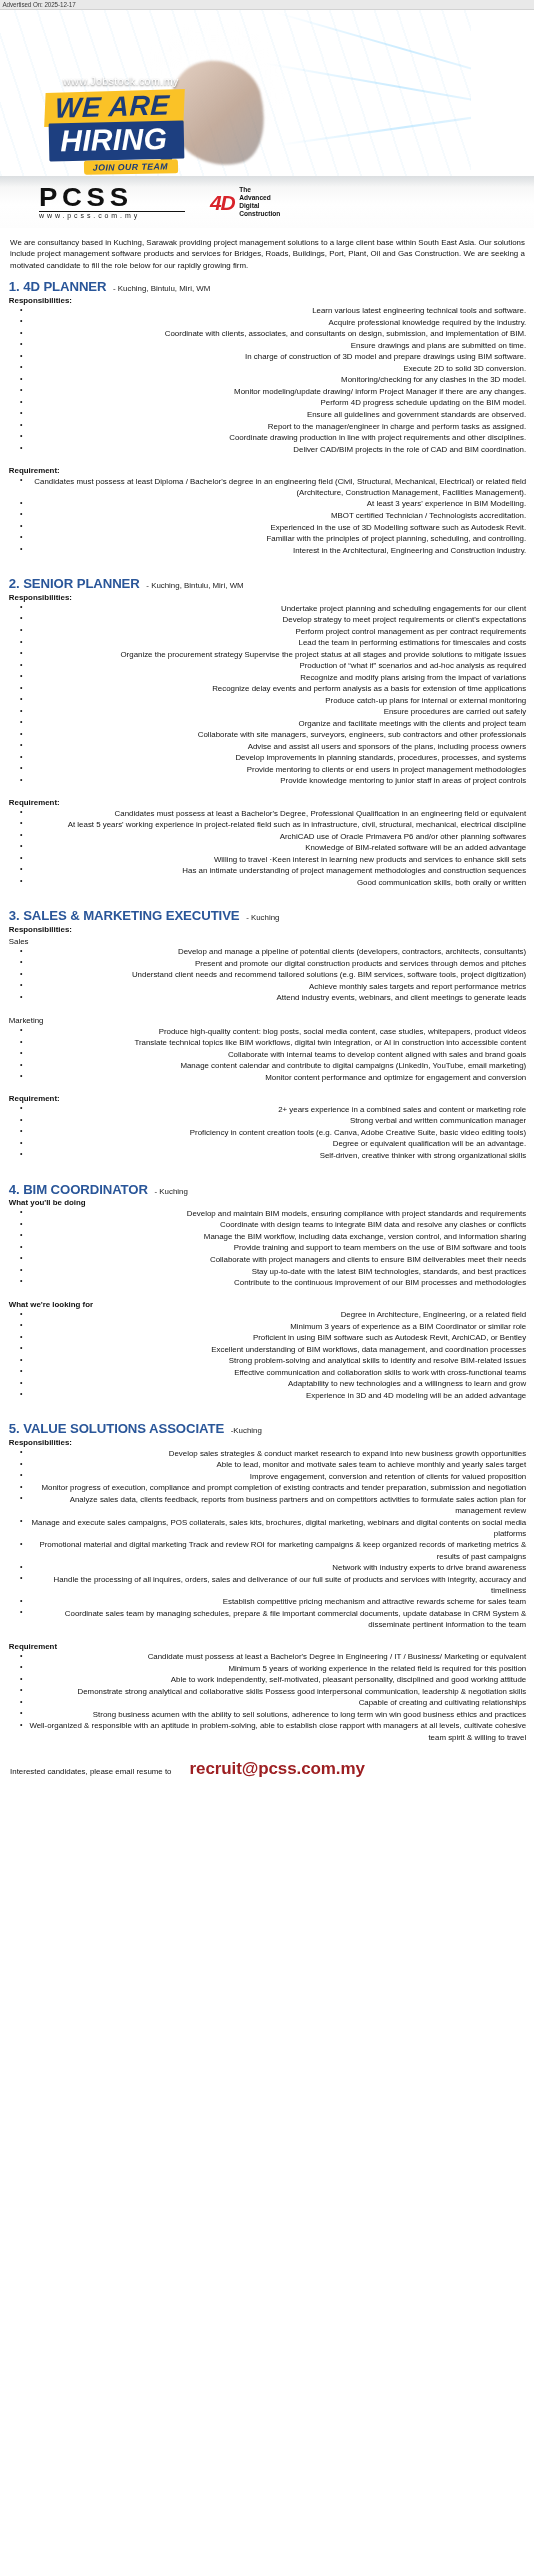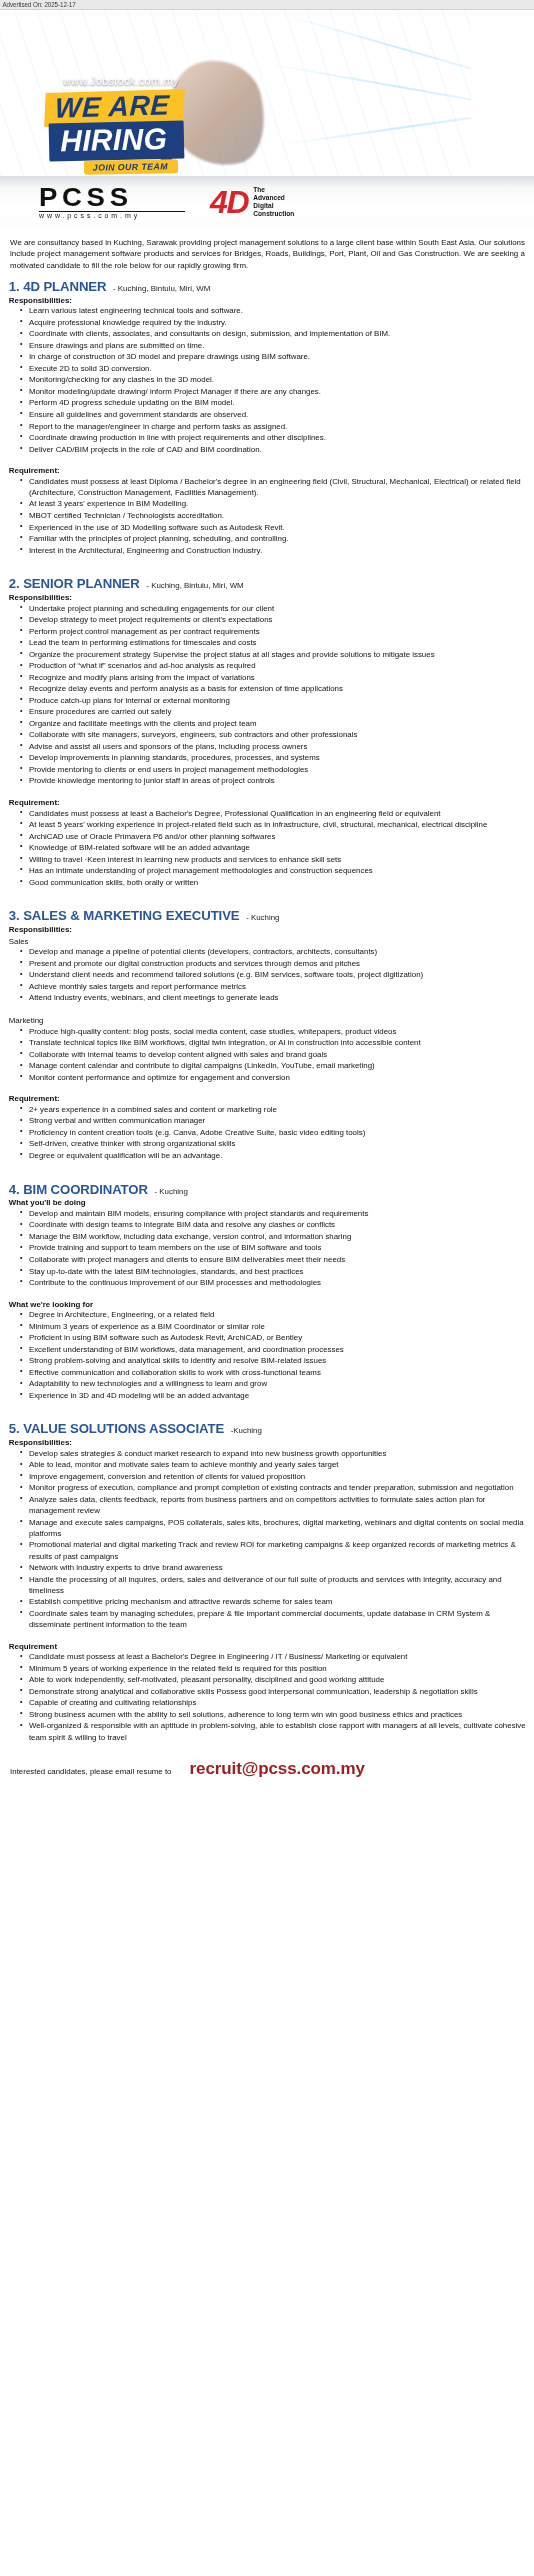--- a/index.html
+++ b/index.html
@@ -172,21 +172,21 @@
     color: #1a1a1a;
     font-family: "Liberation Sans", sans-serif;
   }
   .fourd-block {
     position: relative; z-index: 2;
     display: flex; align-items: center;
     margin-left: 25px;
   }
   .fourd {
     color: #d8232a;
-    font-size: 32px;
+    font-size: 21px;
     font-weight: bold;
     font-style: italic;
     letter-spacing: -1.3px;
     line-height: 1;
     font-family: "Liberation Sans", sans-serif;
     text-align: right;
   }
   .fourd-tag {
     margin-left: 5px;
     font-size: 6.6px;
@@ -232,20 +232,21 @@
   }
   .plain-line {
     font-size: 7.9px;
     margin: 2.5px 0 0.6px 0;
     color: #111;
   }
   ul.bullets {
     list-style: none;
     margin: 0 0 1.3px 0;
     padding: 0 0 0 11.3px;
+    text-align: right;
   }
   ul.bullets li {
     position: relative;
     font-size: 7.9px;
     line-height: 1.42;
     padding-left: 8.8px;
     margin: 0 0 0.3px 0;
     color: #121212;
   }
   ul.bullets li:before {
@@ -407,22 +408,22 @@
         <li>Collaborate with internal teams to develop content aligned with sales and brand goals</li>
         <li>Manage content calendar and contribute to digital campaigns (LinkedIn, YouTube, email marketing)</li>
         <li>Monitor content performance and optimize for engagement and conversion</li>
       </ul>
       <div class="gap"></div>
       <div class="sub-head">Requirement:</div>
       <ul class="bullets">
         <li>2+ years experience in a combined sales and content or marketing role</li>
         <li>Strong verbal and written communication manager</li>
         <li>Proficiency in content creation tools (e.g. Canva, Adobe Creative Suite, basic video editing tools)</li>
+        <li>Degree or equivalent qualification will be an advantage.</li>
         <li>Self-driven, creative thinker with strong organizational skills</li>
-        <li>Degree or equivalent qualification will be an advantage.</li>
       </ul>
     </div>
 
     <div class="gap"></div>
 
     <div class="job">
       <div class="job-head">
         <span class="job-title">4. BIM COORDINATOR</span>
         <span class="job-loc">- Kuching</span>
       </div>

